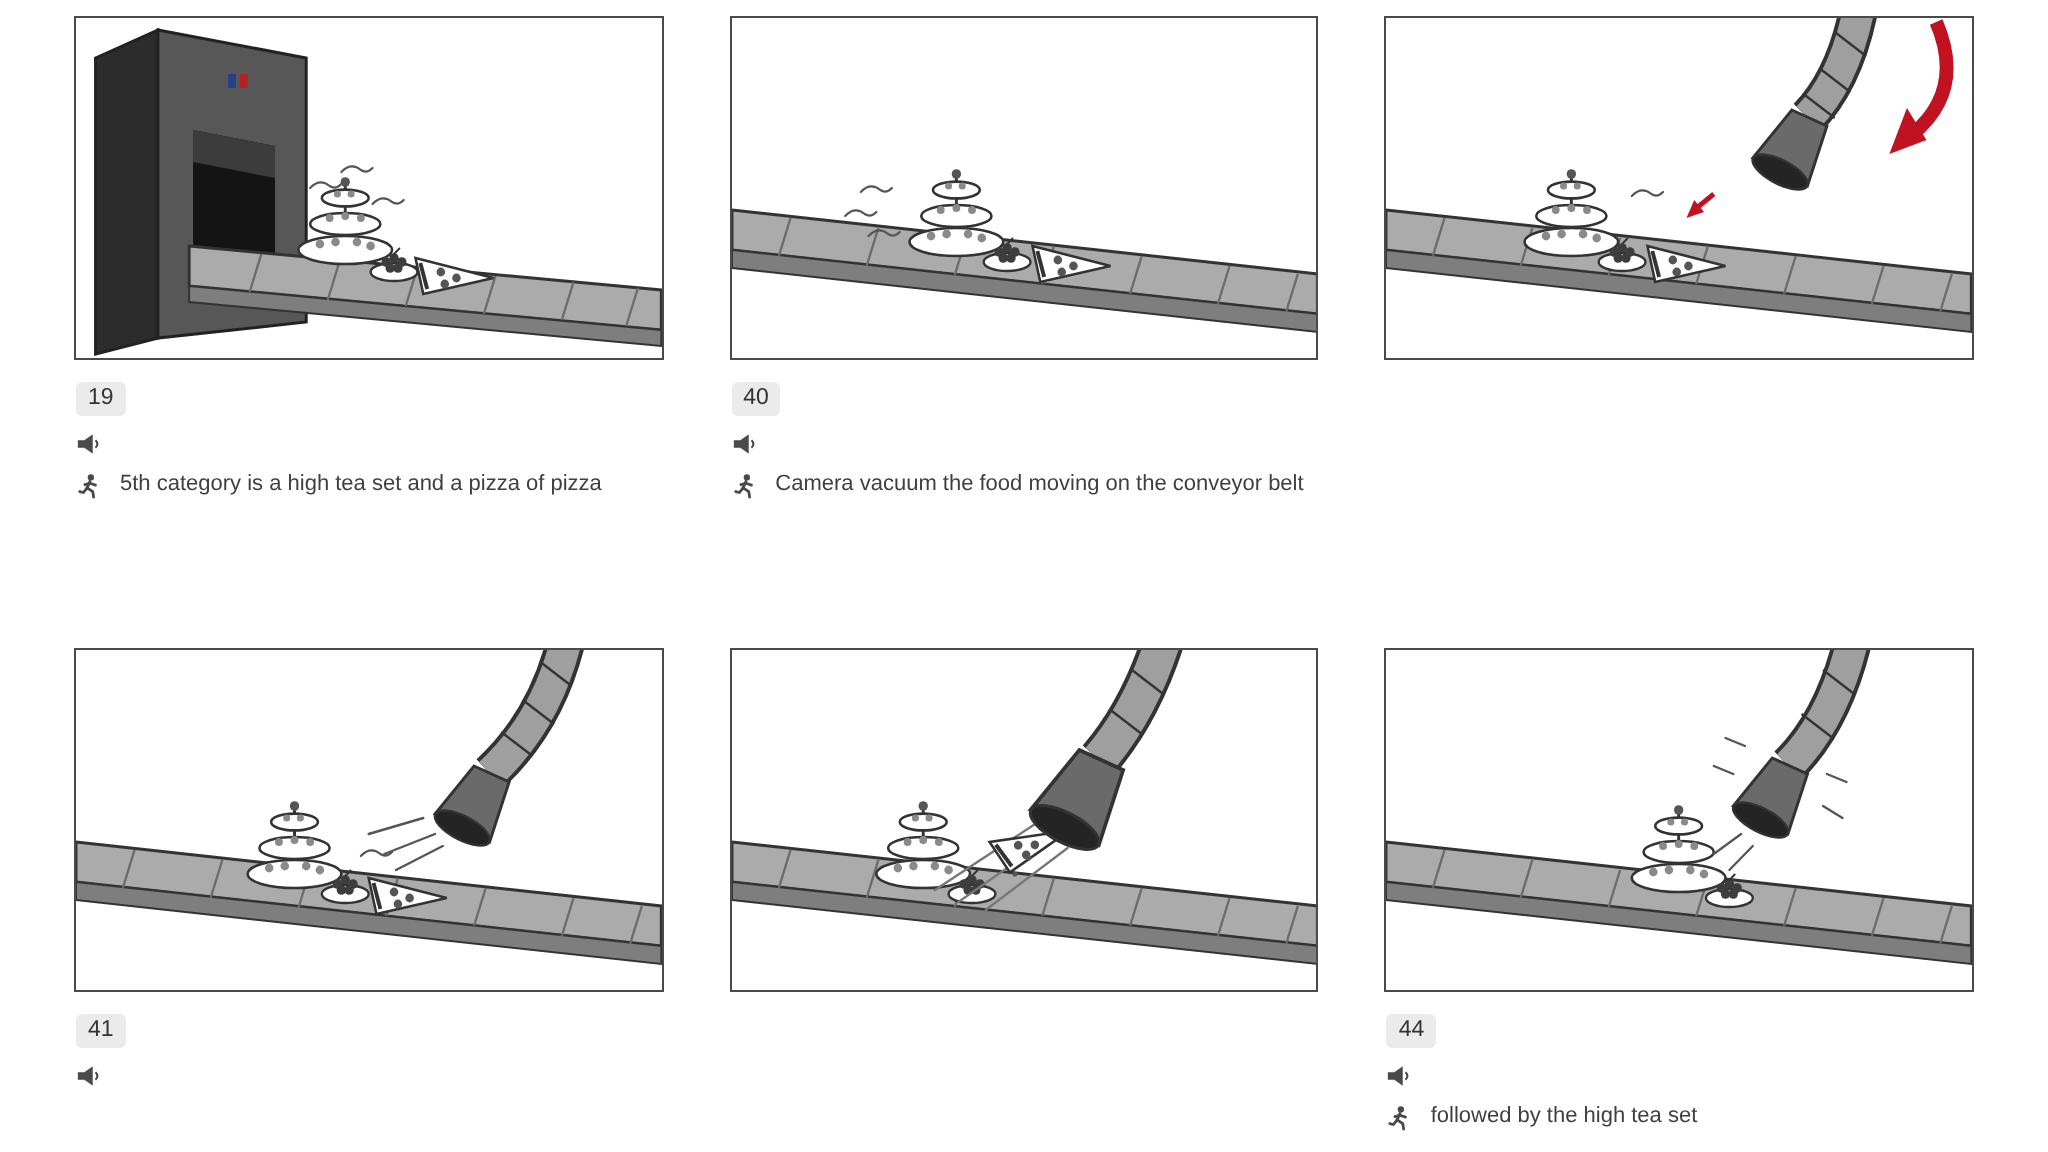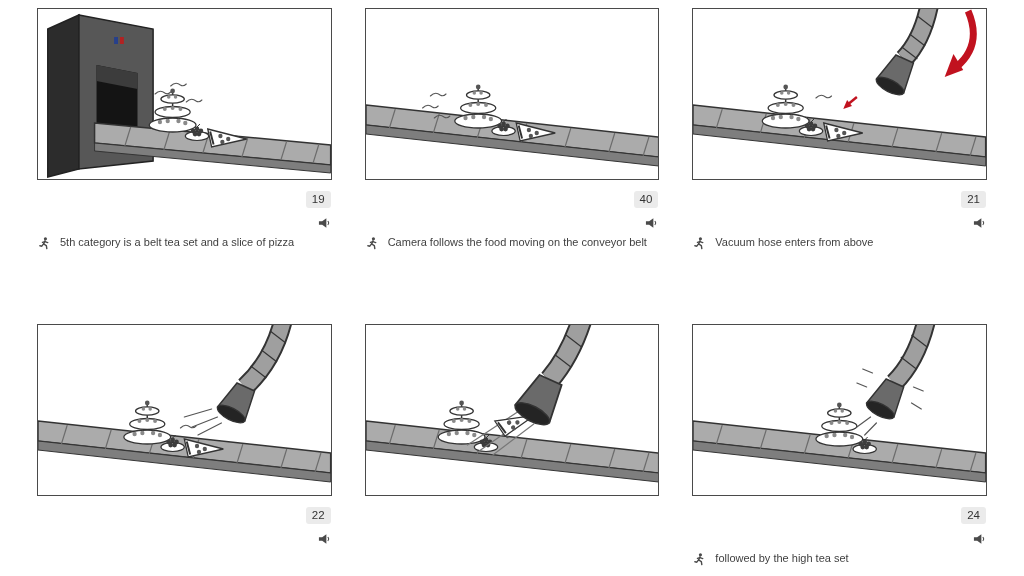--- a/index.html
+++ b/index.html
@@ -11,21 +11,21 @@
     position:absolute;left:37px;top:8px;width:950px;
     display:grid;grid-template-columns:repeat(3,1fr);
     column-gap:33px;row-gap:74px;
   }
   .panel{width:100%;}
   .frame{
     border:1.5px solid #4a4a4a;background:#fff;height:170px;overflow:hidden;
     box-sizing:content-box;
   }
   .frame svg{display:block;width:100%;height:170px;}
-  .meta{padding:9px 1px 0 1px;text-align:right;}
+  .meta{padding:9px 1px 0 1px;}
   .num-chip{
     display:inline-block;background:#ebebeb;color:#333;
     font-size:11.5px;line-height:15px;padding:1px 6px;border-radius:3px;
   }
   .speaker-row{margin-top:7px;height:12px;}
   .caption-row{margin-top:9px;display:flex;align-items:flex-start;gap:9px;}
   .caption{font-size:11px;line-height:13px;color:#3f3f3f;}
   .mini-icon{flex:0 0 auto;}
 </style>
 </head>
@@ -122,21 +122,21 @@
         <svg class="mini-icon" width="13" height="14" viewBox="0 0 14 14">
           <circle cx="8" cy="2.4" r="1.7" fill="#4a4a4a"></circle>
           <g stroke="#4a4a4a" stroke-width="1.5" fill="none" stroke-linecap="round">
             <path d="M7.5,4.5 L6,8"></path>
               <path d="M6,8 L9,10 L9.5,13"></path>
               <path d="M6,8 L4,10.5 L2,10"></path>
             <path d="M7.5,5.5 L10.5,6.5"></path>
               <path d="M7.5,5.5 L4.8,6.3"></path>
           </g>
         </svg>
-        <span class="caption">5th category is a belt tea set and a slice of pizza</span>
+        <span class="caption">5th category is a high tea set and a pizza of pizza</span>
       </div>
     </div>
   </div>
 
   <div class="panel">
     <div class="frame">
       <svg viewBox="0 0 300 170" preserveAspectRatio="none">
         <g>
           <polygon points="0,96 300,128 300,148 0,116" fill="#ababab" stroke="#333" stroke-width="1.5"></polygon>
           <polygon points="0,116 300,148 300,157 0,125" fill="#7e7e7e" stroke="#333" stroke-width="1"></polygon>
@@ -170,21 +170,21 @@
         <svg class="mini-icon" width="13" height="14" viewBox="0 0 14 14">
           <circle cx="8" cy="2.4" r="1.7" fill="#4a4a4a"></circle>
           <g stroke="#4a4a4a" stroke-width="1.5" fill="none" stroke-linecap="round">
             <path d="M7.5,4.5 L6,8"></path>
               <path d="M6,8 L9,10 L9.5,13"></path>
               <path d="M6,8 L4,10.5 L2,10"></path>
             <path d="M7.5,5.5 L10.5,6.5"></path>
               <path d="M7.5,5.5 L4.8,6.3"></path>
           </g>
         </svg>
-        <span class="caption">Camera follows the food moving on the conveyor belt</span>
+        <span class="caption">Camera vacuum the food moving on the conveyor belt</span>
       </div>
     </div>
   </div>
 
   <div class="panel">
     <div class="frame">
       <svg viewBox="0 0 300 170" preserveAspectRatio="none">
         <g>
           <polygon points="0,96 300,128 300,148 0,116" fill="#ababab" stroke="#333" stroke-width="1.5"></polygon>
           <polygon points="0,116 300,148 300,157 0,125" fill="#7e7e7e" stroke="#333" stroke-width="1"></polygon>
@@ -215,187 +215,165 @@
         <g>
           <path d="M282,2 Q297,36 270,58" stroke="#c1121f" stroke-width="7" fill="none"></path>
           <polygon points="258,68 277,61 267,45" fill="#c1121f"></polygon>
         </g>
         <g>
           <line x1="168" y1="88" x2="158" y2="96" stroke="#c1121f" stroke-width="2.5"></line>
           <polygon points="154,100 163,97 158,91" fill="#c1121f"></polygon>
         </g>
       </svg>
     </div>
+  </div>
+
+  <div class="panel">
+    <div class="frame">
+      <svg viewBox="0 0 300 170" preserveAspectRatio="none">
+        <g>
+          <polygon points="0,96 300,128 300,148 0,116" fill="#ababab" stroke="#333" stroke-width="1.5"></polygon>
+          <polygon points="0,116 300,148 300,157 0,125" fill="#7e7e7e" stroke="#333" stroke-width="1"></polygon>
+          <g stroke="#6b6b6b" stroke-width="1.2">
+            <line x1="30" y1="100" x2="24" y2="119"></line>
+              <line x1="75" y1="105" x2="69" y2="124"></line>
+            <line x1="120" y1="110" x2="114" y2="129"></line>
+              <line x1="165" y1="114" x2="159" y2="133"></line>
+            <line x1="210" y1="119" x2="204" y2="138"></line>
+              <line x1="255" y1="124" x2="249" y2="143"></line>
+            <line x1="290" y1="128" x2="284" y2="147"></line>
+          </g>
+        </g>
+        <use href="#ts" transform="translate(112,112)"></use>
+        <use href="#gp" transform="translate(138,122)"></use>
+        <use href="#pz" transform="translate(150,114)"></use>
+        <g stroke="#555" stroke-width="1.2" stroke-linecap="round">
+          <line x1="184" y1="92" x2="158" y2="102"></line>
+            <line x1="188" y1="98" x2="164" y2="110"></line>
+          <line x1="178" y1="84" x2="150" y2="92"></line>
+        </g>
+        <use href="#sw" transform="translate(146,100)"></use>
+        <g>
+          <path d="M252,-8 Q242,35 212,62" stroke="#333" stroke-width="20" fill="none"></path>
+          <path d="M252,-8 Q242,35 212,62" stroke="#9f9f9f" stroke-width="16" fill="none"></path>
+          <g stroke="#333" stroke-width="1.2">
+            <line x1="238" y1="6" x2="254" y2="18"></line>
+              <line x1="229" y1="25" x2="245" y2="37"></line>
+              <line x1="218" y1="41" x2="234" y2="53"></line>
+          </g>
+          <use href="#nz" transform="translate(212,62)"></use>
+        </g>
+      </svg>
+    </div>
     <div class="meta">
-      <div class="num-chip">21</div>
+      <div class="num-chip">41</div>
+      <div class="speaker-row">
+        <svg class="mini-icon" width="13" height="12" viewBox="0 0 14 12">
+          <polygon points="1,4 4.5,4 9,0.8 9,11.2 4.5,8 1,8" fill="#4a4a4a"></polygon>
+          <path d="M10.5,4 q2,2 0,4" stroke="#4a4a4a" stroke-width="1.1" fill="none"></path>
+        </svg>
+      </div>
+    </div>
+  </div>
+
+  <div class="panel">
+    <div class="frame">
+      <svg viewBox="0 0 300 170" preserveAspectRatio="none">
+        <g>
+          <polygon points="0,96 300,128 300,148 0,116" fill="#ababab" stroke="#333" stroke-width="1.5"></polygon>
+          <polygon points="0,116 300,148 300,157 0,125" fill="#7e7e7e" stroke="#333" stroke-width="1"></polygon>
+          <g stroke="#6b6b6b" stroke-width="1.2">
+            <line x1="30" y1="100" x2="24" y2="119"></line>
+              <line x1="75" y1="105" x2="69" y2="124"></line>
+            <line x1="120" y1="110" x2="114" y2="129"></line>
+              <line x1="165" y1="114" x2="159" y2="133"></line>
+            <line x1="210" y1="119" x2="204" y2="138"></line>
+              <line x1="255" y1="124" x2="249" y2="143"></line>
+            <line x1="290" y1="128" x2="284" y2="147"></line>
+          </g>
+        </g>
+        <use href="#ts" transform="translate(98,112)"></use>
+        <use href="#gp" transform="translate(123,122)"></use>
+        <g stroke="#777" stroke-width="1.2" stroke-linecap="round">
+          <line x1="104" y1="120" x2="160" y2="84"></line>
+            <line x1="116" y1="126" x2="166" y2="92"></line>
+          <line x1="130" y1="130" x2="172" y2="99"></line>
+        </g>
+        <use href="#pz" transform="translate(132,96) rotate(-22)"></use>
+        <circle cx="152" cy="104" r="1.3" fill="#555"></circle>
+        <circle cx="145" cy="112" r="1.3" fill="#555"></circle>
+        <g>
+          <path d="M222,-8 Q210,30 188,55" stroke="#333" stroke-width="22" fill="none"></path>
+          <path d="M222,-8 Q210,30 188,55" stroke="#9f9f9f" stroke-width="18" fill="none"></path>
+          <g stroke="#333" stroke-width="1.2">
+            <line x1="205" y1="10" x2="221" y2="22"></line>
+              <line x1="194" y1="30" x2="210" y2="42"></line>
+          </g>
+          <use href="#nz" transform="translate(188,55) scale(1.25)"></use>
+        </g>
+      </svg>
+    </div>
+  </div>
+
+  <div class="panel">
+    <div class="frame">
+      <svg viewBox="0 0 300 170" preserveAspectRatio="none">
+        <g>
+          <polygon points="0,96 300,128 300,148 0,116" fill="#ababab" stroke="#333" stroke-width="1.5"></polygon>
+          <polygon points="0,116 300,148 300,157 0,125" fill="#7e7e7e" stroke="#333" stroke-width="1"></polygon>
+          <g stroke="#6b6b6b" stroke-width="1.2">
+            <line x1="30" y1="100" x2="24" y2="119"></line>
+              <line x1="75" y1="105" x2="69" y2="124"></line>
+            <line x1="120" y1="110" x2="114" y2="129"></line>
+              <line x1="165" y1="114" x2="159" y2="133"></line>
+            <line x1="210" y1="119" x2="204" y2="138"></line>
+              <line x1="255" y1="124" x2="249" y2="143"></line>
+            <line x1="290" y1="128" x2="284" y2="147"></line>
+          </g>
+        </g>
+        <use href="#ts" transform="translate(150,114)"></use>
+        <use href="#gp" transform="translate(176,124)"></use>
+        <g stroke="#555" stroke-width="1.2" stroke-linecap="round">
+          <line x1="182" y1="92" x2="168" y2="102"></line>
+            <line x1="188" y1="98" x2="176" y2="110"></line>
+        </g>
+        <g stroke="#555" stroke-width="1.2" stroke-linecap="round">
+          <line x1="226" y1="62" x2="236" y2="66"></line>
+            <line x1="224" y1="78" x2="234" y2="84"></line>
+          <line x1="184" y1="48" x2="174" y2="44"></line>
+            <line x1="178" y1="62" x2="168" y2="58"></line>
+        </g>
+        <g>
+          <path d="M240,-8 Q230,35 206,58" stroke="#333" stroke-width="20" fill="none"></path>
+          <path d="M240,-8 Q230,35 206,58" stroke="#9f9f9f" stroke-width="16" fill="none"></path>
+          <g stroke="#333" stroke-width="1.2">
+            <line x1="224" y1="10" x2="240" y2="22"></line>
+              <line x1="213" y1="32" x2="229" y2="44"></line>
+          </g>
+          <use href="#nz" transform="translate(206,58)"></use>
+        </g>
+      </svg>
+    </div>
+    <div class="meta">
+      <div class="num-chip">44</div>
       <div class="speaker-row">
         <svg class="mini-icon" width="13" height="12" viewBox="0 0 14 12">
           <polygon points="1,4 4.5,4 9,0.8 9,11.2 4.5,8 1,8" fill="#4a4a4a"></polygon>
           <path d="M10.5,4 q2,2 0,4" stroke="#4a4a4a" stroke-width="1.1" fill="none"></path>
         </svg>
       </div>
       <div class="caption-row">
         <svg class="mini-icon" width="13" height="14" viewBox="0 0 14 14">
           <circle cx="8" cy="2.4" r="1.7" fill="#4a4a4a"></circle>
           <g stroke="#4a4a4a" stroke-width="1.5" fill="none" stroke-linecap="round">
             <path d="M7.5,4.5 L6,8"></path>
               <path d="M6,8 L9,10 L9.5,13"></path>
               <path d="M6,8 L4,10.5 L2,10"></path>
             <path d="M7.5,5.5 L10.5,6.5"></path>
               <path d="M7.5,5.5 L4.8,6.3"></path>
           </g>
         </svg>
-        <span class="caption">Vacuum hose enters from above</span>
-      </div>
-    </div>
-  </div>
-
-  <div class="panel">
-    <div class="frame">
-      <svg viewBox="0 0 300 170" preserveAspectRatio="none">
-        <g>
-          <polygon points="0,96 300,128 300,148 0,116" fill="#ababab" stroke="#333" stroke-width="1.5"></polygon>
-          <polygon points="0,116 300,148 300,157 0,125" fill="#7e7e7e" stroke="#333" stroke-width="1"></polygon>
-          <g stroke="#6b6b6b" stroke-width="1.2">
-            <line x1="30" y1="100" x2="24" y2="119"></line>
-              <line x1="75" y1="105" x2="69" y2="124"></line>
-            <line x1="120" y1="110" x2="114" y2="129"></line>
-              <line x1="165" y1="114" x2="159" y2="133"></line>
-            <line x1="210" y1="119" x2="204" y2="138"></line>
-              <line x1="255" y1="124" x2="249" y2="143"></line>
-            <line x1="290" y1="128" x2="284" y2="147"></line>
-          </g>
-        </g>
-        <use href="#ts" transform="translate(112,112)"></use>
-        <use href="#gp" transform="translate(138,122)"></use>
-        <use href="#pz" transform="translate(150,114)"></use>
-        <g stroke="#555" stroke-width="1.2" stroke-linecap="round">
-          <line x1="184" y1="92" x2="158" y2="102"></line>
-            <line x1="188" y1="98" x2="164" y2="110"></line>
-          <line x1="178" y1="84" x2="150" y2="92"></line>
-        </g>
-        <use href="#sw" transform="translate(146,100)"></use>
-        <g>
-          <path d="M252,-8 Q242,35 212,62" stroke="#333" stroke-width="20" fill="none"></path>
-          <path d="M252,-8 Q242,35 212,62" stroke="#9f9f9f" stroke-width="16" fill="none"></path>
-          <g stroke="#333" stroke-width="1.2">
-            <line x1="238" y1="6" x2="254" y2="18"></line>
-              <line x1="229" y1="25" x2="245" y2="37"></line>
-              <line x1="218" y1="41" x2="234" y2="53"></line>
-          </g>
-          <use href="#nz" transform="translate(212,62)"></use>
-        </g>
-      </svg>
-    </div>
-    <div class="meta">
-      <div class="num-chip">22</div>
-      <div class="speaker-row">
-        <svg class="mini-icon" width="13" height="12" viewBox="0 0 14 12">
-          <polygon points="1,4 4.5,4 9,0.8 9,11.2 4.5,8 1,8" fill="#4a4a4a"></polygon>
-          <path d="M10.5,4 q2,2 0,4" stroke="#4a4a4a" stroke-width="1.1" fill="none"></path>
-        </svg>
-      </div>
-    </div>
-  </div>
-
-  <div class="panel">
-    <div class="frame">
-      <svg viewBox="0 0 300 170" preserveAspectRatio="none">
-        <g>
-          <polygon points="0,96 300,128 300,148 0,116" fill="#ababab" stroke="#333" stroke-width="1.5"></polygon>
-          <polygon points="0,116 300,148 300,157 0,125" fill="#7e7e7e" stroke="#333" stroke-width="1"></polygon>
-          <g stroke="#6b6b6b" stroke-width="1.2">
-            <line x1="30" y1="100" x2="24" y2="119"></line>
-              <line x1="75" y1="105" x2="69" y2="124"></line>
-            <line x1="120" y1="110" x2="114" y2="129"></line>
-              <line x1="165" y1="114" x2="159" y2="133"></line>
-            <line x1="210" y1="119" x2="204" y2="138"></line>
-              <line x1="255" y1="124" x2="249" y2="143"></line>
-            <line x1="290" y1="128" x2="284" y2="147"></line>
-          </g>
-        </g>
-        <use href="#ts" transform="translate(98,112)"></use>
-        <use href="#gp" transform="translate(123,122)"></use>
-        <g stroke="#777" stroke-width="1.2" stroke-linecap="round">
-          <line x1="104" y1="120" x2="160" y2="84"></line>
-            <line x1="116" y1="126" x2="166" y2="92"></line>
-          <line x1="130" y1="130" x2="172" y2="99"></line>
-        </g>
-        <use href="#pz" transform="translate(132,96) rotate(-22)"></use>
-        <circle cx="152" cy="104" r="1.3" fill="#555"></circle>
-        <circle cx="145" cy="112" r="1.3" fill="#555"></circle>
-        <g>
-          <path d="M222,-8 Q210,30 188,55" stroke="#333" stroke-width="22" fill="none"></path>
-          <path d="M222,-8 Q210,30 188,55" stroke="#9f9f9f" stroke-width="18" fill="none"></path>
-          <g stroke="#333" stroke-width="1.2">
-            <line x1="205" y1="10" x2="221" y2="22"></line>
-              <line x1="194" y1="30" x2="210" y2="42"></line>
-          </g>
-          <use href="#nz" transform="translate(188,55) scale(1.25)"></use>
-        </g>
-      </svg>
-    </div>
-  </div>
-
-  <div class="panel">
-    <div class="frame">
-      <svg viewBox="0 0 300 170" preserveAspectRatio="none">
-        <g>
-          <polygon points="0,96 300,128 300,148 0,116" fill="#ababab" stroke="#333" stroke-width="1.5"></polygon>
-          <polygon points="0,116 300,148 300,157 0,125" fill="#7e7e7e" stroke="#333" stroke-width="1"></polygon>
-          <g stroke="#6b6b6b" stroke-width="1.2">
-            <line x1="30" y1="100" x2="24" y2="119"></line>
-              <line x1="75" y1="105" x2="69" y2="124"></line>
-            <line x1="120" y1="110" x2="114" y2="129"></line>
-              <line x1="165" y1="114" x2="159" y2="133"></line>
-            <line x1="210" y1="119" x2="204" y2="138"></line>
-              <line x1="255" y1="124" x2="249" y2="143"></line>
-            <line x1="290" y1="128" x2="284" y2="147"></line>
-          </g>
-        </g>
-        <use href="#ts" transform="translate(150,114)"></use>
-        <use href="#gp" transform="translate(176,124)"></use>
-        <g stroke="#555" stroke-width="1.2" stroke-linecap="round">
-          <line x1="182" y1="92" x2="168" y2="102"></line>
-            <line x1="188" y1="98" x2="176" y2="110"></line>
-        </g>
-        <g stroke="#555" stroke-width="1.2" stroke-linecap="round">
-          <line x1="226" y1="62" x2="236" y2="66"></line>
-            <line x1="224" y1="78" x2="234" y2="84"></line>
-          <line x1="184" y1="48" x2="174" y2="44"></line>
-            <line x1="178" y1="62" x2="168" y2="58"></line>
-        </g>
-        <g>
-          <path d="M240,-8 Q230,35 206,58" stroke="#333" stroke-width="20" fill="none"></path>
-          <path d="M240,-8 Q230,35 206,58" stroke="#9f9f9f" stroke-width="16" fill="none"></path>
-          <g stroke="#333" stroke-width="1.2">
-            <line x1="224" y1="10" x2="240" y2="22"></line>
-              <line x1="213" y1="32" x2="229" y2="44"></line>
-          </g>
-          <use href="#nz" transform="translate(206,58)"></use>
-        </g>
-      </svg>
-    </div>
-    <div class="meta">
-      <div class="num-chip">24</div>
-      <div class="speaker-row">
-        <svg class="mini-icon" width="13" height="12" viewBox="0 0 14 12">
-          <polygon points="1,4 4.5,4 9,0.8 9,11.2 4.5,8 1,8" fill="#4a4a4a"></polygon>
-          <path d="M10.5,4 q2,2 0,4" stroke="#4a4a4a" stroke-width="1.1" fill="none"></path>
-        </svg>
-      </div>
-      <div class="caption-row">
-        <svg class="mini-icon" width="13" height="14" viewBox="0 0 14 14">
-          <circle cx="8" cy="2.4" r="1.7" fill="#4a4a4a"></circle>
-          <g stroke="#4a4a4a" stroke-width="1.5" fill="none" stroke-linecap="round">
-            <path d="M7.5,4.5 L6,8"></path>
-              <path d="M6,8 L9,10 L9.5,13"></path>
-              <path d="M6,8 L4,10.5 L2,10"></path>
-            <path d="M7.5,5.5 L10.5,6.5"></path>
-              <path d="M7.5,5.5 L4.8,6.3"></path>
-          </g>
-        </svg>
         <span class="caption">followed by the high tea set</span>
       </div>
     </div>
   </div>
 
 </div>
 
 </body></html>

